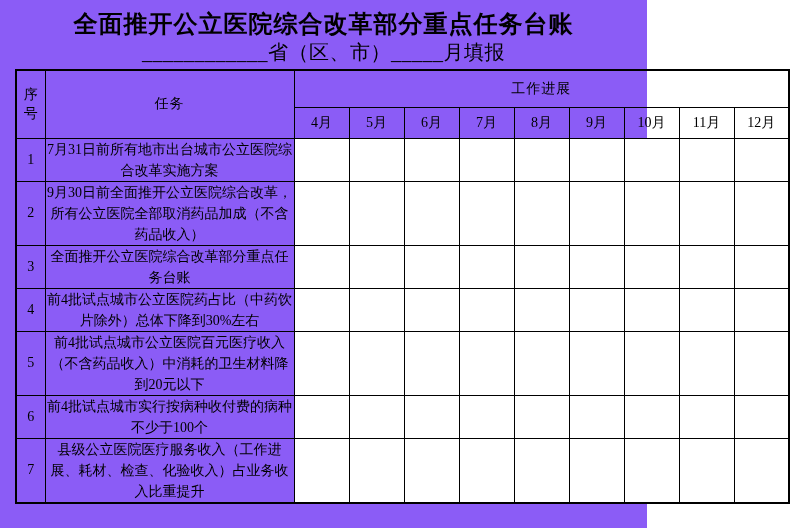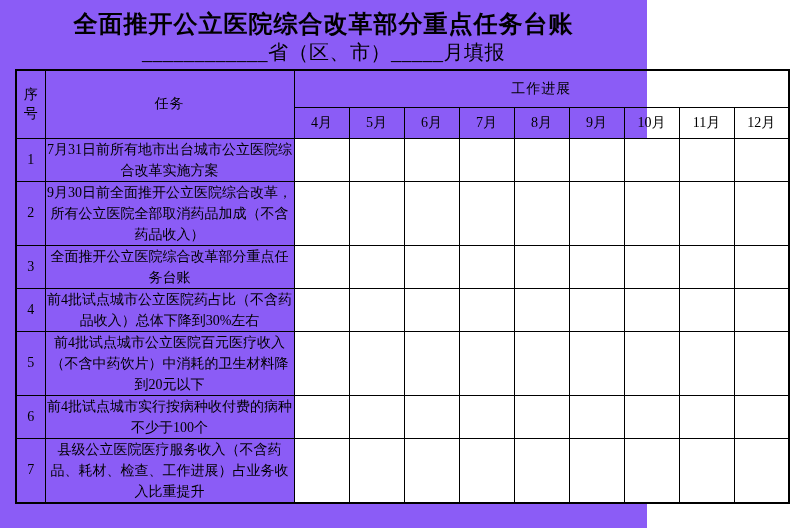--- a/index.html
+++ b/index.html
@@ -138,34 +138,34 @@
         <td class="cell-month"></td>
         <td class="cell-month"></td>
         <td class="cell-month"></td>
         <td class="cell-month"></td>
         <td class="cell-month"></td>
         <td class="cell-month"></td>
         <td class="cell-month"></td>
       </tr>
       <tr>
         <td class="cell-no">4</td>
-        <td class="cell-task">前4批试点城市公立医院药占比（不含药品收入）总体下降到30%左右</td>
+        <td class="cell-task">前4批试点城市公立医院药占比（中药饮片除外）总体下降到30%左右</td>
         <td class="cell-month"></td>
         <td class="cell-month"></td>
         <td class="cell-month"></td>
         <td class="cell-month"></td>
         <td class="cell-month"></td>
         <td class="cell-month"></td>
         <td class="cell-month"></td>
         <td class="cell-month"></td>
         <td class="cell-month"></td>
       </tr>
       <tr>
         <td class="cell-no">5</td>
-        <td class="cell-task">前4批试点城市公立医院百元医疗收入（不含中药饮片）中消耗的卫生材料降到20元以下</td>
+        <td class="cell-task">前4批试点城市公立医院百元医疗收入（不含药品收入）中消耗的卫生材料降到20元以下</td>
         <td class="cell-month"></td>
         <td class="cell-month"></td>
         <td class="cell-month"></td>
         <td class="cell-month"></td>
         <td class="cell-month"></td>
         <td class="cell-month"></td>
         <td class="cell-month"></td>
         <td class="cell-month"></td>
         <td class="cell-month"></td>
       </tr>
@@ -177,21 +177,21 @@
         <td class="cell-month"></td>
         <td class="cell-month"></td>
         <td class="cell-month"></td>
         <td class="cell-month"></td>
         <td class="cell-month"></td>
         <td class="cell-month"></td>
         <td class="cell-month"></td>
       </tr>
       <tr>
         <td class="cell-no">7</td>
-        <td class="cell-task">县级公立医院医疗服务收入（不含药品、耗材、检查、工作进展）占业务收入比重提升</td>
+        <td class="cell-task">县级公立医院医疗服务收入（工作进展、耗材、检查、化验收入）占业务收入比重提升</td>
         <td class="cell-month"></td>
         <td class="cell-month"></td>
         <td class="cell-month"></td>
         <td class="cell-month"></td>
         <td class="cell-month"></td>
         <td class="cell-month"></td>
         <td class="cell-month"></td>
         <td class="cell-month"></td>
         <td class="cell-month"></td>
       </tr>

